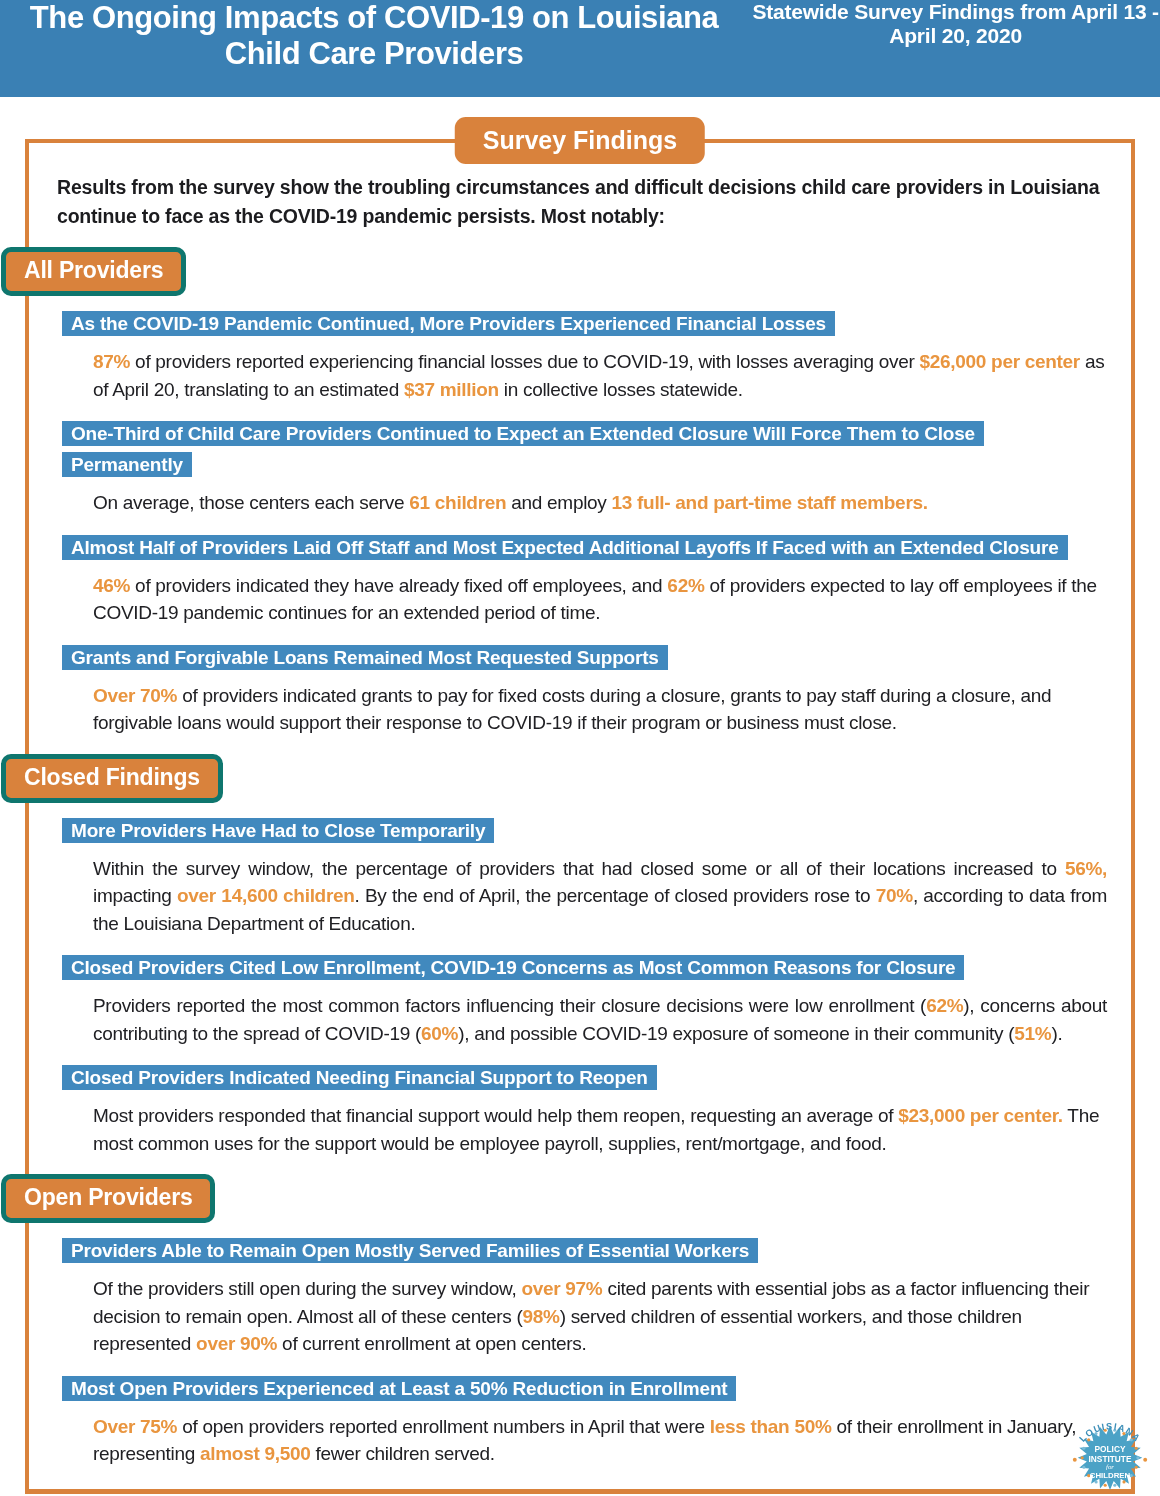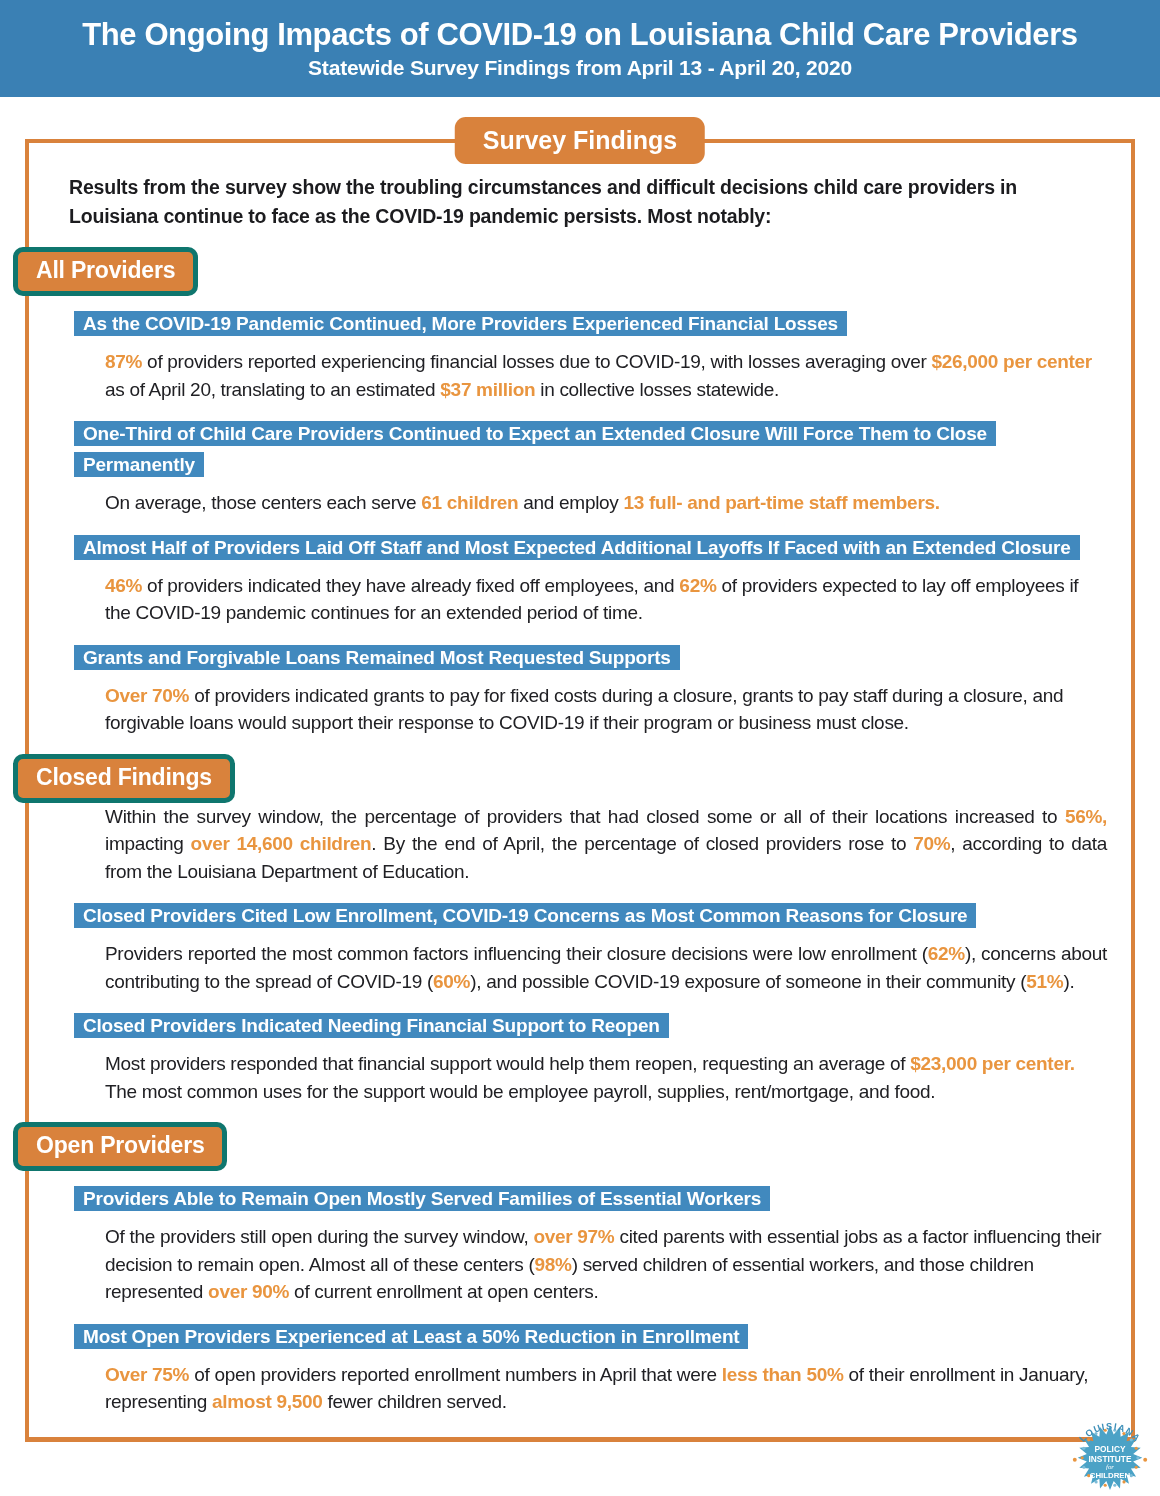--- a/index.html
+++ b/index.html
@@ -4,29 +4,29 @@
 <style>
   * { box-sizing: border-box; }
   html,body { margin:0; padding:0; }
   body {
     width:1160px; height:1496px; background:#ffffff; position:relative;
     font-family:"Liberation Sans", sans-serif; overflow:hidden;
     -webkit-font-smoothing:antialiased;
   }
   .header {
     background:#3a80b4; height:97px; color:#fff; text-align:center;
-    display:flex; flex-direction:column; justify-content:center; gap:3px;
+    display:flex; flex-direction:row; justify-content:center; gap:3px;
   }
   .header .title { font-size:31px; font-weight:700; letter-spacing:-0.4px; margin:0; }
   .header .subtitle { font-size:21px; font-weight:700; letter-spacing:-0.2px; }
 
   .content-box {
     position:relative; margin:42px 25px 0 25px;
     border:4px solid #d9823c; border-bottom-width:5px;
-    padding:26px 24px 16px 36px;
+    padding:26px 24px 16px 24px;
   }
   .survey-badge {
     position:absolute; top:-26px; left:50%; transform:translateX(-50%);
     background:#d9823c; color:#fff; font-weight:700; font-size:25px;
     padding:9px 28px; border-radius:11px; white-space:nowrap; z-index:3;
   }
   .intro {
     font-weight:700; font-size:19.5px; line-height:29px; color:#1c1c1f;
     margin:4px 0 4px 4px; max-width:1072px; letter-spacing:-0.2px;
   }
@@ -80,20 +80,21 @@
     <div class="bar-wrap gap-lg"><span class="bar">Almost Half of Providers Laid Off Staff and Most Expected Additional Layoffs If Faced with an Extended Closure</span></div>
     <p class="body-p"><span class="hl">46%</span><span> of providers indicated they have already fixed off employees, and </span><span class="hl">62%</span><span> of providers expected to lay off employees if the COVID-19 pandemic continues for an extended period of time.</span></p>
 
     <div class="bar-wrap gap-lg"><span class="bar">Grants and Forgivable Loans Remained Most Requested Supports</span></div>
     <p class="body-p"><span class="hl">Over 70%</span><span> of providers indicated grants to pay for fixed costs during a closure, grants to pay staff during a closure, and forgivable loans would support their response to COVID-19 if their program or business must close.</span></p>
   </section>
 
   <section>
     <div class="section-badge">Closed Findings</div>
 
+    <div class="bar-wrap"><span class="bar">More Providers Have Had to Close Temporarily</span></div>
     <p class="body-p justify"><span>Within the survey window, the percentage of providers that had closed some or all of their locations increased to </span><span class="hl">56%,</span><span> impacting </span><span class="hl">over 14,600 children</span><span>. By the end of April, the percentage of closed providers rose to </span><span class="hl">70%</span><span>, according to data from the Louisiana Department of Education.</span></p>
 
     <div class="bar-wrap gap-lg"><span class="bar">Closed Providers Cited Low Enrollment, COVID-19 Concerns as Most Common Reasons for Closure</span></div>
     <p class="body-p justify"><span>Providers reported the most common factors influencing their closure decisions were low enrollment (</span><span class="hl">62%</span><span>), concerns about contributing to the spread of COVID-19 (</span><span class="hl">60%</span><span>), and possible COVID-19 exposure of someone in their community (</span><span class="hl">51%</span><span>).</span></p>
 
     <div class="bar-wrap gap-lg"><span class="bar">Closed Providers Indicated Needing Financial Support to Reopen</span></div>
     <p class="body-p"><span>Most providers responded that financial support would help them reopen, requesting an average of </span><span class="hl">$23,000 per center.</span><span> The most common uses for the support would be employee payroll, supplies, rent/mortgage, and food.</span></p>
   </section>
 
   <section>

